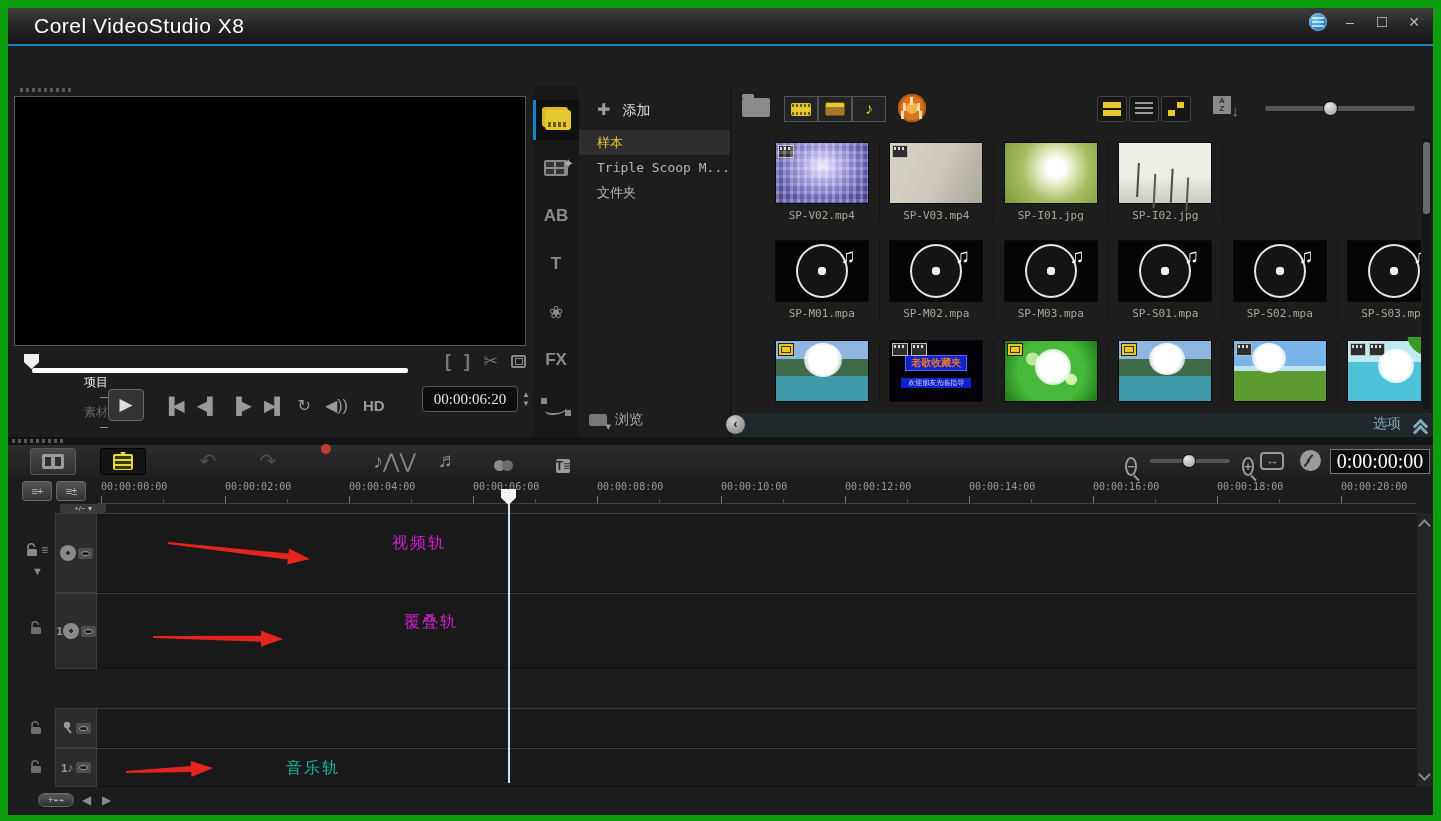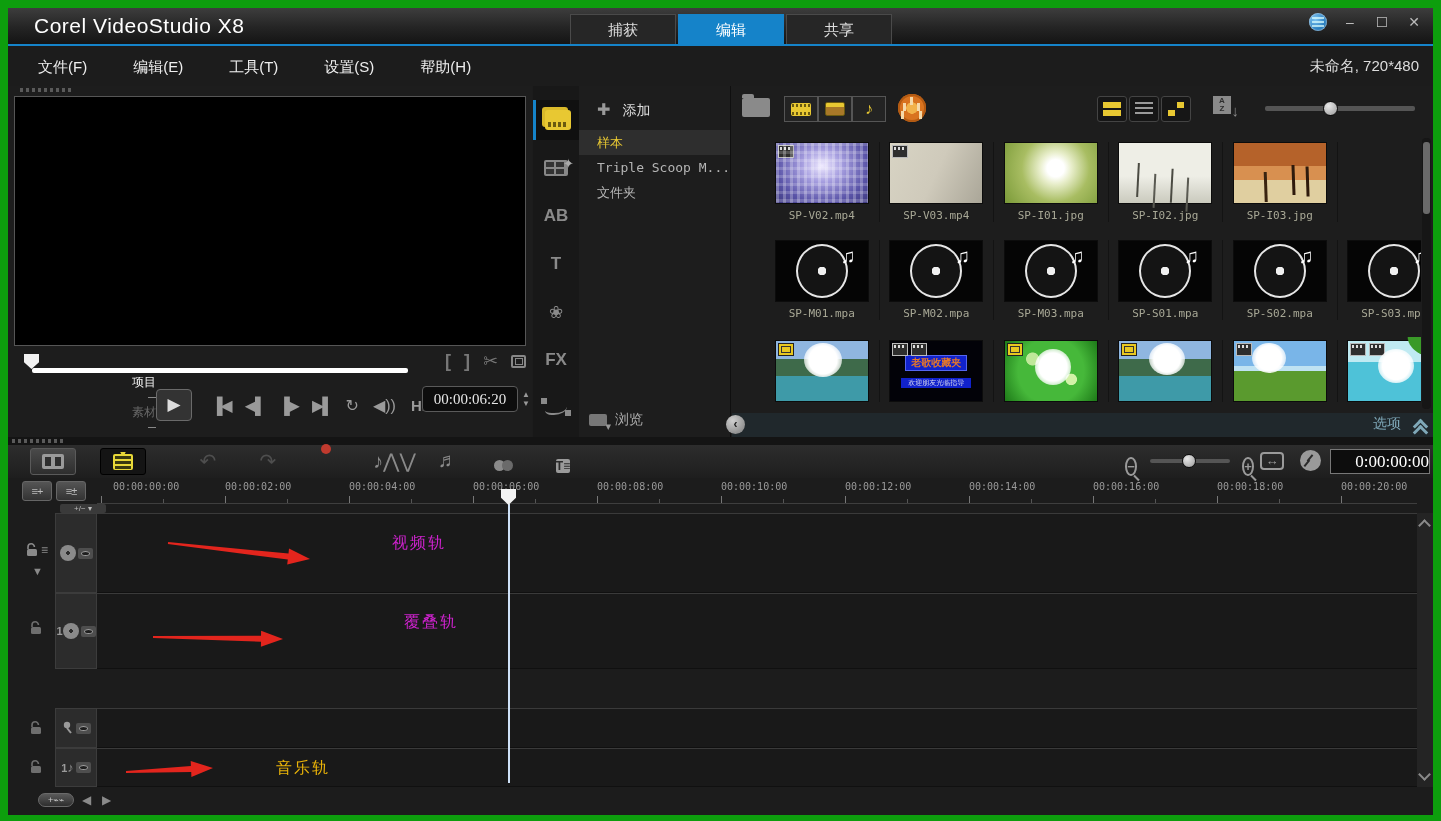--- a/index.html
+++ b/index.html
@@ -39,21 +39,21 @@
   #preview { position:absolute; left:0; top:78px; width:524px; height:351px; background:#1d1d1d; }
   #video-area { position:absolute; left:6px; top:10px; width:512px; height:250px; background:#000; border:1px solid #565656; }
   #scrubber { position:absolute; left:8px; top:268px; width:400px; height:20px; }
   #scrub-thumb { position:absolute; left:8px; top:0; width:15px; height:15px; background:#f2f2f2;
     clip-path:polygon(0 0,100% 0,100% 55%,50% 100%,0 55%); }
   #scrub-track { position:absolute; left:16px; top:14px; width:376px; height:5px; background:#fff; border-radius:2px; }
   #trim-icons { position:absolute; right:6px; top:264px; display:flex; gap:13px; color:#777; font-size:18px; align-items:center; }
   .trim-bracket { font-weight:bold; }
   #enlarge-icon { width:15px; height:13px; border:2px solid #888; border-radius:2px; position:relative; }
   #enlarge-icon::after{ content:""; position:absolute; right:1px; bottom:1px; width:6px; height:5px; border:1px solid #888; }
-  #transport { position:absolute; left:0; top:296px; width:100%; height:46px; display:flex; align-items:center;padding-left:48px; }
+  #transport { position:absolute; left:0; top:296px; width:100%; height:46px; display:flex; align-items:center; }
   #mode-labels { width:100px; padding-left:66px; font-size:12px; line-height:15px; text-align:right; }
   #mode-project { color:#eee; } #mode-clip { color:#666; }
   #mode-labels .tick { display:inline-block; width:8px; height:1px; background:#888; vertical-align:middle; margin-left:3px;}
   #play-button { width:36px; height:32px; background:#333; border:1px solid #6a6a6a; border-radius:4px;
     color:#ddd; font-size:17px; text-align:center; line-height:30px; margin-right:12px; }
   .tr-icon { color:#9a9a9a; font-size:16px; margin:0 7px; letter-spacing:-2px; }
   #hd-label { color:#9a9a9a; font-weight:bold; font-size:15px; margin-left:8px; }
   #preview-timecode { position:absolute; right:14px; top:300px; width:96px; height:26px; background:#0d0d0d;
     border:1px solid #5a5a5a; border-radius:4px; color:#e6e6e6; font-size:15px; text-align:center; line-height:24px; }
   #preview-tc-spin { position:absolute; right:2px; top:304px; color:#999; font-size:8px; line-height:9px; }
@@ -213,21 +213,21 @@
     font-size:13px; line-height:10px; text-align:center; font-weight:bold; }
   .mag::after { content:""; position:absolute; right:-5px; bottom:-5px; width:7px; height:2px; background:#9a9a9a; transform:rotate(45deg); }
   #tl-zoom-slider { position:absolute; left:1142px; top:14px; width:80px; height:4px; background:#555; border-radius:2px; }
   #tl-zoom-slider .thumb { position:absolute; left:32px; top:-5px; width:14px; height:14px; border-radius:50%;
     background:radial-gradient(circle at 35% 30%,#e8e8e8,#9a9a9a); }
   #fit-icon { position:absolute; left:1252px; top:7px; width:24px; height:18px; border:2px solid #9a9a9a; border-radius:4px;
     color:#9a9a9a; text-align:center; line-height:14px; font-size:13px; }
   #clock-icon { position:absolute; left:1292px; top:5px; width:21px; height:21px; border-radius:50%; background:#9a9a9a; }
   #clock-icon::after { content:""; position:absolute; left:9px; top:4px; width:2px; height:8px; background:#2a2a2a; box-shadow:1px 6px 0 -0px #2a2a2a; transform:rotate(40deg); }
   #tl-timecode { position:absolute; left:1322px; top:4px; width:100px; height:25px; background:#0d0d0d; border:1px solid #777;
-    color:#fff; font-size:17px; text-align:right; line-height:23px; }
+    color:#fff; font-size:20px; text-align:center; line-height:23px; }
 
   #ruler-corner { position:absolute; left:0; top:33px; width:89px; height:26px; }
   .tm-btn { position:absolute; top:3px; width:30px; height:20px; background:linear-gradient(#555,#333); border:1px solid #666;
     border-radius:3px; color:#bbb; font-size:11px; text-align:center; line-height:18px; letter-spacing:-1px; }
   #ruler { position:absolute; left:89px; top:33px; right:16px; height:26px; border-bottom:1px solid #3e3e3e; }
   .tick-label { position:absolute; top:3px; color:#9a9a9a; font-size:10px; font-family:"DejaVu Sans Mono",monospace; }
   .tick-line { position:absolute; bottom:0; width:1px; height:7px; background:#777; }
   .tick-line.minor { height:4px; background:#555; }
   #plusminus { position:absolute; left:52px; top:59px; width:46px; height:9px; background:#3a3a3a; color:#bbb;
     font-size:8px; text-align:center; line-height:9px; border-radius:2px; }
@@ -262,43 +262,28 @@
   #anno-svg { position:absolute; left:0; top:0; width:1425px; height:807px; pointer-events:none; z-index:40; }
   .anno-label { position:absolute; font-size:16px; letter-spacing:2px; z-index:41; }
 </style>
 </head>
 <body>
 
 <div id="app">
 
   <div id="titlebar">
     <div id="app-title">Corel VideoStudio X8</div>
-    <div id="main-tabs">
-        <div class="main-tab">捕获</div>
-        <div class="main-tab active">编辑</div>
-        <div class="main-tab">共享</div>
-      </div>
     <div id="win-controls">
       <div id="globe-icon"></div>
       <div class="winbtn">–</div>
       <div class="winbtn">☐</div>
       <div class="winbtn">✕</div>
     </div>
   </div>
 
-  <div id="menubar">
-    <div id="menu-items">
-        <span class="menu-item">文件(F)</span>
-        <span class="menu-item">编辑(E)</span>
-        <span class="menu-item">工具(T)</span>
-        <span class="menu-item">设置(S)</span>
-        <span class="menu-item">帮助(H)</span>
-      </div>
-    <div id="project-status">未命名, 720*480</div>
-  </div>
 
   <div id="preview">
     <span class="dots" style="left:12px; top:2px;"></span>
     <div id="video-area"></div>
     <div id="scrubber">
       <div id="scrub-thumb"></div>
       <div id="scrub-track"></div>
     </div>
     <div id="trim-icons">
       <span class="trim-bracket">[</span>
@@ -401,24 +386,20 @@
               </div>
               <div class="caption">SP-V03.mp4</div>
             </div>
             <div class="cell">
               <div class="thumb i01"></div>
               <div class="caption">SP-I01.jpg</div>
             </div>
             <div class="cell">
               <div class="thumb i02"></div>
               <div class="caption">SP-I02.jpg</div>
-            </div>
-            <div class="cell">
-              <div class="thumb i03"></div>
-              <div class="caption">SP-I03.jpg</div>
             </div>
           </div>
         <div class="grid-row" id="grid-row2" style="top:106px;">
             <div class="cell">
               <div class="thumb music">
                 <div class="vinyl"></div>
                 <span class="note-glyph">♫</span>
               </div>
               <div class="caption">SP-M01.mpa</div>
             </div>
@@ -535,21 +516,21 @@
       <div id="fit-icon">↔</div>
       <div id="clock-icon"></div>
       <div id="tl-timecode" class="mono">0:00:00:00</div>
     </div>
 
     <div id="ruler-corner">
       <div class="tm-btn" style="left:14px;">≡+</div>
       <div class="tm-btn" style="left:48px;">≡±</div>
     </div>
     <div id="ruler">
-        <span class="tick-label" style="left: 4px; margin-left: 12px;">00:00:00:00</span>
+        <span class="tick-label" style="left: 4px;">00:00:00:00</span>
         <div class="tick-line" style="left: 4px;"></div>
         <div class="tick-line minor" style="left: 66px;"></div>
         <span class="tick-label" style="left: 128px;">00:00:02:00</span>
         <div class="tick-line" style="left: 128px;"></div>
         <div class="tick-line minor" style="left: 190px;"></div>
         <span class="tick-label" style="left: 252px;">00:00:04:00</span>
         <div class="tick-line" style="left: 252px;"></div>
         <div class="tick-line minor" style="left: 314px;"></div>
         <span class="tick-label" style="left: 376px;">00:00:06:00</span>
         <div class="tick-line" style="left: 376px;"></div>
@@ -657,14 +638,14 @@
   <div id="playhead-marker" style="top:481px;"></div>
   <div id="playhead-line" style="top:496px; bottom:32px;"></div>
 
   <svg id="anno-svg">
       <polygon points="159.9,536.0 279.8,551.5 279.2,556.5 302.0,551.0 281.0,540.6 280.5,545.6 160.1,534.0" fill="#e3251d"></polygon>
       <polygon points="145.0,630.0 253.0,633.7 252.9,638.7 275.0,631.0 253.1,622.7 253.0,627.7 145.0,628.0" fill="#e3251d"></polygon>
       <polygon points="118.0,765.0 183.2,764.0 183.4,769.0 205.0,760.0 182.7,753.0 182.9,758.0 118.0,763.0" fill="#e3251d"></polygon>
     </svg>
 <div class="anno-label" style="left: 384px; top: 525px; color: rgb(204, 34, 204);">视频轨</div>
     <div class="anno-label" style="left: 396px; top: 604px; color: rgb(204, 34, 204);">覆叠轨</div>
-    <div class="anno-label" style="left: 268px; top: 750px; color: #eab308;">音乐轨</div>
+    <div class="anno-label" style="left: 278px; top: 750px; color: #14b8a6;">音乐轨</div>
   </div>
 
 </body></html>

